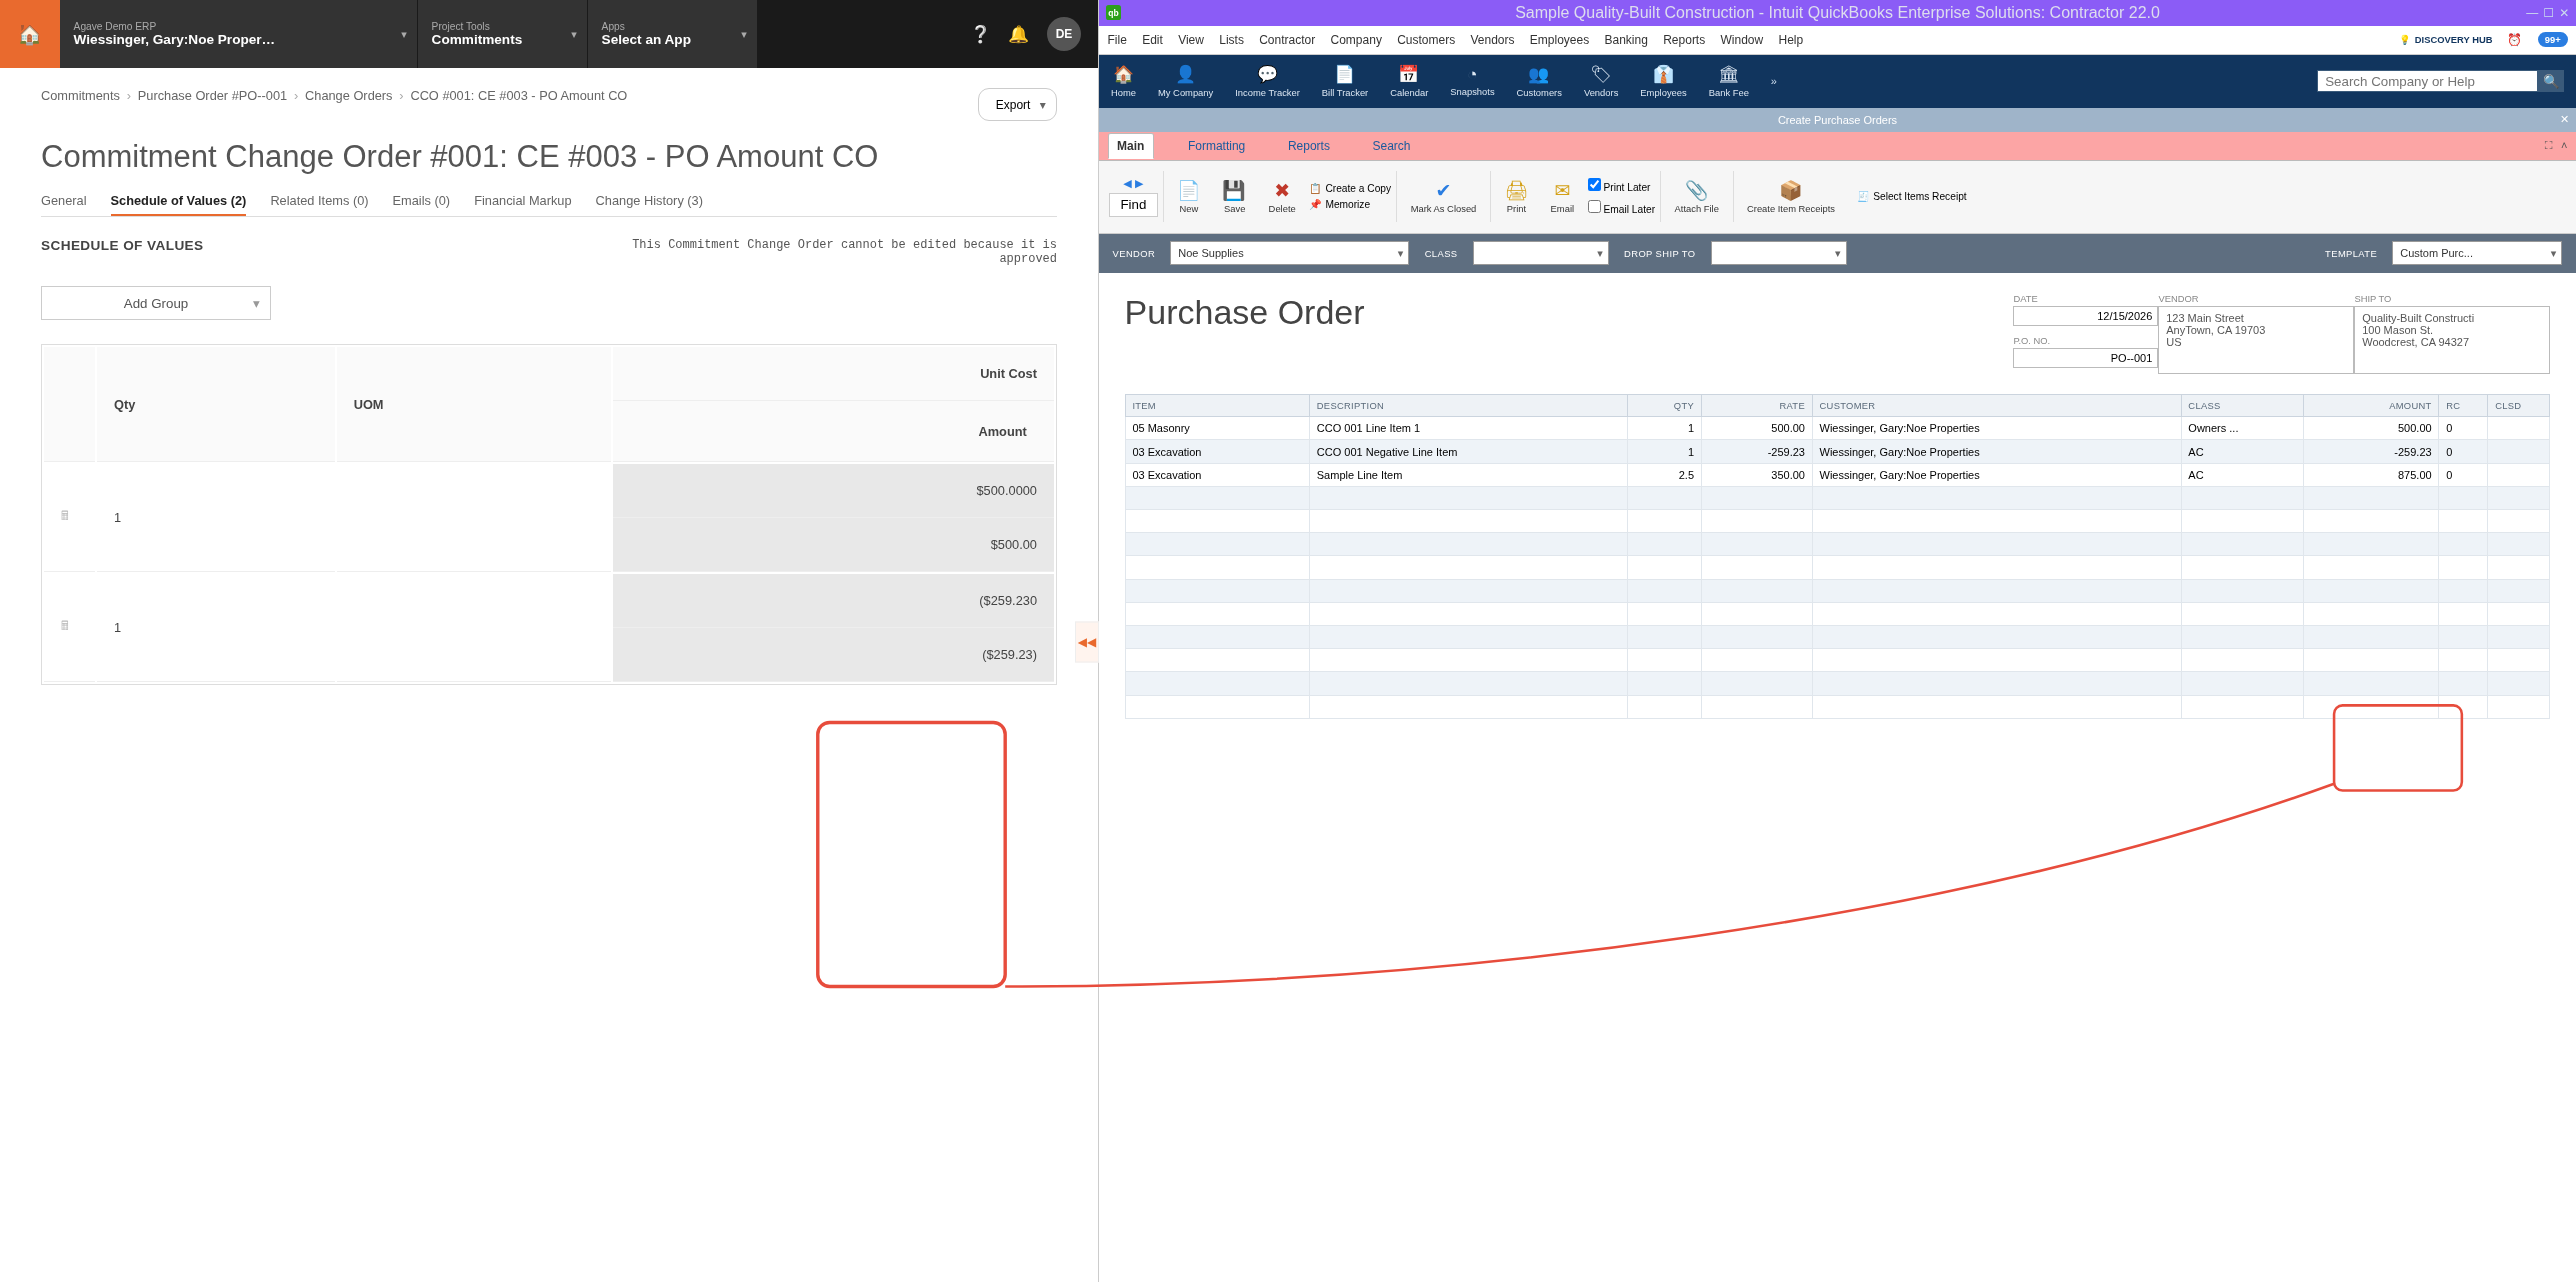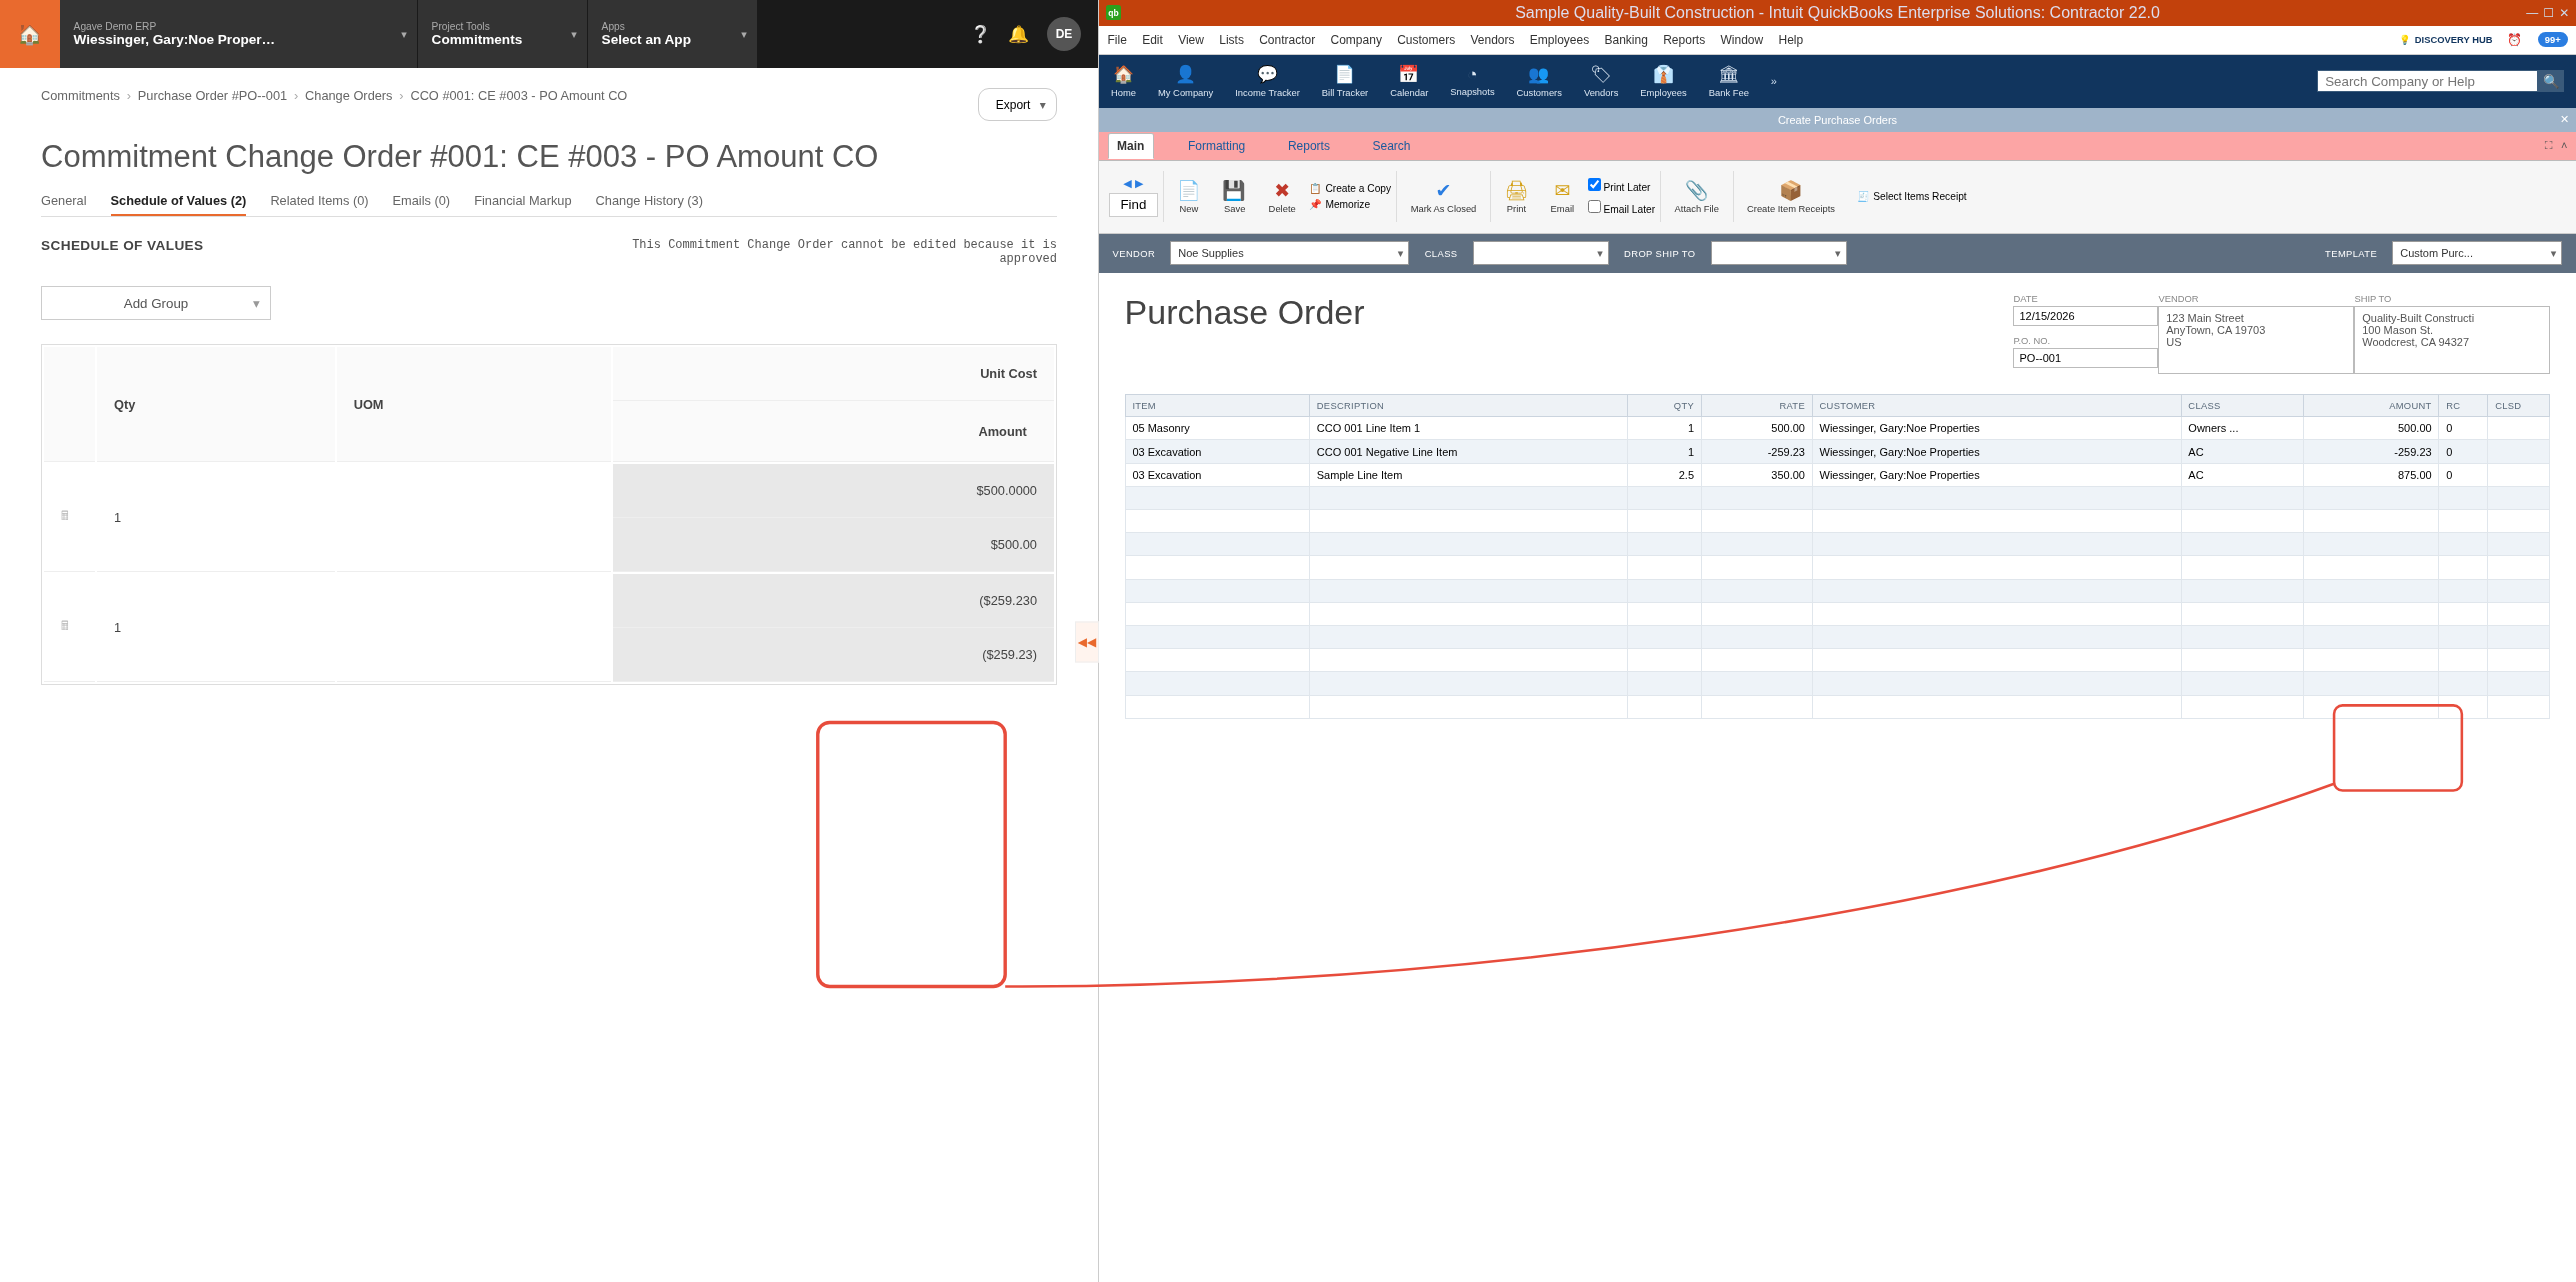--- a/index.html
+++ b/index.html
@@ -32,21 +32,21 @@
 .add-group::after { content: "▾"; position: absolute; right: 10.2px; color: #999; }
 .grid { margin-top: 24px; border: 0.9px solid #ddd; width: 100%; }
 .grid th, .grid td { padding: 19px 17px; text-align: left; font-size: 12.8px; color: #444; border-bottom: 0.9px solid #eee; }
 .grid th { font-weight: 700; background: #fafafa; }
 .grid td.icon { color: #bbb; }
 .grid td.right, .grid th.right { text-align: right; }
 .collapse-handle { position: absolute; right: -0.9px; top: 50%; transform: translateY(-50%); background: #fff4ee; color: #e96a2e; width: 24px; height: 41px; display: flex; align-items: center; justify-content: center; font-size: 12px; border: 0.9px solid #eee; }
 
 
 .right { flex: 1; height: 100%; display: flex; flex-direction: column; background: #e8e8e8; font-size: 11px; }
-.qb-titlebar { background: #c2410c; height: 25.6px; display: flex; align-items: center; color: #dde; padding: 0 6.8px; position: relative; }
+.qb-titlebar { background: #8b5cf6; height: 25.6px; display: flex; align-items: center; color: #dde; padding: 0 6.8px; position: relative; }
 .qb-titlebar .qb-logo { width: 15.3px; height: 15.3px; background: #2ca01c; border-radius: 2.6px; margin-right: 6.8px; display: flex; align-items: center; justify-content: center; color: #fff; font-size: 8.5px; font-weight: bold; }
 .qb-titlebar .t { position: absolute; left: 50%; transform: translateX(-50%); font-size: 16px; }
 .qb-winbtns { margin-left: auto; display: flex; gap: 5.1px; color: #cde; font-size: 12px; }
 .qb-menubar { background: #fff; border-bottom: 0.9px solid #ccc; height: 29px; display: flex; align-items: center; padding: 0 8.5px; gap: 15.3px; color: #333; font-size: 12px; }
 .qb-menubar .spacer { flex: 1; }
 .disco { display: flex; align-items: center; gap: 3.4px; color: #11355e; font-weight: 600; font-size: 9.4px; line-height: 1; }
 .badge99 { background: #2a7de1; color: #fff; border-radius: 8.5px; padding: 1.7px 6.8px; font-size: 9.4px; font-weight: bold; }
 .qb-toolbar { background: #11355e; height: 53px; display: flex; align-items: center; padding: 0 12px; gap: 22px; color: #dbe6f2; }
 .qb-toolbar .tb { display: flex; flex-direction: column; align-items: center; font-size: 9.4px; gap: 1.7px; }
 .qb-toolbar .tb .ic { font-size: 17px; }
@@ -66,21 +66,21 @@
 .rb-find { border: 0.9px solid #ccc; padding: 3.4px 10.2px; background: #fff; }
 .qb-form-bar { background: #5e6e80; height: 39px; display: flex; align-items: center; padding: 0 13.6px; gap: 15.3px; color: #fff; font-size: 9.4px; }
 .qb-form-bar .lbl { letter-spacing: 0.4px; }
 .qb-form-bar .sel { background: #fff; color: #333; height: 24px; min-width: 136px; display: flex; align-items: center; padding: 0 19px 0 6.8px; position: relative; border: 0.9px solid #999; font-size: 11px; }
 .qb-form-bar .sel::after { content: "▾"; position: absolute; right: 5.1px; color: #666; }
 .qb-body { background: #fff; flex: 1; padding: 20.4px 25.6px; display: flex; flex-direction: column; position: relative; }
 .po-head { display: flex; align-items: flex-start; }
 .po-head h2 { font-size: 34px; font-weight: 400; color: #444; flex: 1; }
 .meta-box { font-size: 10.2px; color: #555; }
 .meta-box .ml { color: #888; font-size: 9.4px; }
-.meta-box input { display: block; border: 0.9px solid #bbb; padding: 3.4px 5.1px; width: 119px; margin-top: 1.7px; font-size: 11px; }
+.meta-box input { display: block; border: 0.9px solid #bbb; padding: 3.4px 5.1px; width: 119px; margin-top: 1.7px; font-size: 11px; text-align: right; }
 .addr-box { border: 0.9px solid #bbb; width: 196px; height: 68px; padding: 5.1px 6.8px; font-size: 11px; margin-top: 1.7px; white-space: pre-line; }
 .qb-grid { border: 0.9px solid #bbb; margin-top: 20.4px; width: 100%; border-collapse: collapse; font-size: 11px; }
 .qb-grid th { background: #eef2f6; color: #5a6a7a; font-weight: 400; font-size: 9.4px; text-align: left; padding: 5.1px 6.8px; border: 0.9px solid #cbd4de; letter-spacing: 0.3px; }
 .qb-grid td { padding: 5.1px 6.8px; border: 0.9px solid #e0e6ec; }
 .qb-grid tr.alt td { background: #eef3f8; }
 .qb-grid td.r, .qb-grid th.r { text-align: right; }
 svg.connector-svg { position: fixed; left: 0; top: 0; pointer-events: none; z-index: 9999; }
 </style>
 </head>
 <body>

